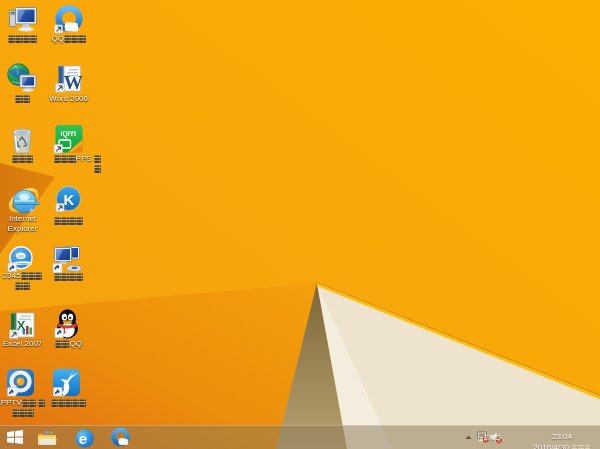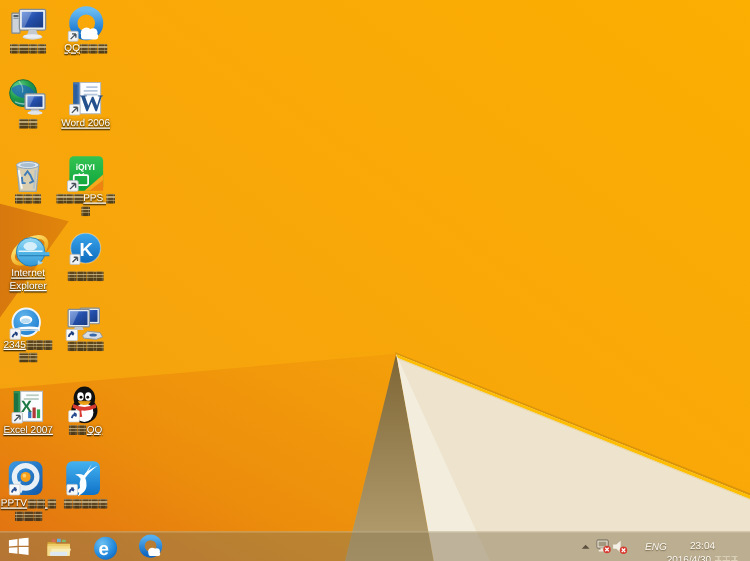--- a/index.html
+++ b/index.html
@@ -1,30 +1,30 @@
 <!DOCTYPE html>
 <html><head><meta charset="utf-8">
 <style>
 html,body{margin:0;padding:0;width:600px;height:449px;overflow:hidden;font-family:"Liberation Sans",sans-serif;}
 #stage{position:relative;width:600px;height:449px;overflow:hidden;}
 #bg{position:absolute;left:0;top:0;}
 .icon{position:absolute;}
 .icon svg,.tb svg{display:block;}
 .lbl{position:absolute;font-size:8px;line-height:10px;color:#fff;text-align:center;
- text-shadow:0 1px 1px rgba(45,32,5,.95),0 0 2px rgba(70,50,10,.85);white-space:nowrap;text-decoration:underline;}
+ text-shadow:0 1px 1px rgba(45,32,5,.95),0 0 2px rgba(70,50,10,.85);white-space:nowrap;}
 .hz{display:inline-block;width:7.2px;height:8px;margin:0;vertical-align:-1.5px;border-radius:1px;opacity:.88;
  background:linear-gradient(90deg,rgba(0,0,0,0) 0 0.5px,rgba(210,198,165,.35) 0.5px 1.2px,rgba(0,0,0,0) 1.2px 5.5px,rgba(195,185,155,.3) 5.5px 6.2px,rgba(0,0,0,0) 6.2px 100%),
  linear-gradient(#7d6e4c 0 1px,#46381f 1px 2.2px,#b3a685 2.2px 3.1px,#4a3d26 3.1px 4.8px,#8e8059 4.8px 5.8px,#3a2f1c 5.8px 8px);}
 .hw{display:inline-block;width:5.5px;height:6px;margin:0 .5px;vertical-align:-0.5px;opacity:.72;
  background:linear-gradient(90deg,rgba(255,255,255,.0) 0 2.5px,rgba(230,222,200,.9) 2.5px 3.5px,rgba(0,0,0,0) 3.5px 100%),
  linear-gradient(rgba(240,235,220,.95) 0 1px,rgba(0,0,0,0) 1px 3px,rgba(235,228,205,.9) 3px 4px,rgba(0,0,0,0) 4px 6px,rgba(238,230,210,.95) 6px 7px);}
 #taskbar{position:absolute;left:0;top:425px;width:600px;height:24px;
  background:rgba(138,122,86,.5);border-top:1px solid rgba(255,244,214,.30);}
 .tb{position:absolute;}
-#eng{position:absolute;left:516px;top:432.5px;font-size:8px;color:#fdfbf5;text-shadow:0 1px 1px rgba(60,45,15,.6);font-style:italic;}
+#eng{position:absolute;left:484px;top:432.5px;font-size:8px;color:#fdfbf5;text-shadow:0 1px 1px rgba(60,45,15,.6);font-style:italic;}
 #clock{position:absolute;right:6px;top:431px;width:64px;text-align:center;color:#fdfbf5;
  font-size:8px;line-height:11px;text-shadow:0 1px 1px rgba(60,45,15,.6);}
 </style></head>
 <body>
 <div id="stage">
 <svg id="bg" width="600" height="449">
  <defs>
   <linearGradient id="gbase" x1="0" y1="1" x2="1" y2="0">
    <stop offset="0" stop-color="#F3A011"></stop>
           <stop offset=".55" stop-color="#F9A808"></stop>
@@ -299,21 +299,21 @@
  <path d="M3.5 26 Q4 23.2 7 23 M7 23 L5 22.3 M7 23 L6.2 24.9" stroke="#2a4d90" stroke-width="1.5" fill="none"></path>
 </svg>
       </div>
 </div>
 <div id="labels">
 <div class="lbl" style="left:-6px;top:34px;width:57px;"><span class="hz"></span><span class="hz"></span><span class="hz"></span><span class="hz"></span></div>
 <div class="lbl" style="left:40px;top:34px;width:57px;">QQ<span class="hz"></span><span class="hz"></span><span class="hz"></span></div>
 <div class="lbl" style="left:-6px;top:94px;width:57px;"><span class="hz"></span><span class="hz"></span></div>
 <div class="lbl" style="left:40px;top:94px;width:57px;">Word 2006</div>
 <div class="lbl" style="left:-6px;top:154px;width:57px;"><span class="hz"></span><span class="hz"></span><span class="hz"></span></div>
-<div class="lbl" style="left:36px;top:154px;width:65px;"><span class="hz"></span><span class="hz"></span><span class="hz"></span>PPS <span class="hz"></span><br><span class="hz"></span></div>
+<div class="lbl" style="left:36px;top:154px;width:65px;text-align:right;"><span class="hz"></span><span class="hz"></span><span class="hz"></span>PPS <span class="hz"></span><br><span class="hz"></span></div>
 <div class="lbl" style="left:-6px;top:214px;width:57px;">Internet<br>Explorer</div>
 <div class="lbl" style="left:40px;top:216px;width:57px;"><span class="hz"></span><span class="hz"></span><span class="hz"></span><span class="hz"></span></div>
 <div class="lbl" style="left:-6px;top:271px;width:57px;">2345<span class="hz"></span><span class="hz"></span><span class="hz"></span><br><span class="hz"></span><span class="hz"></span></div>
 <div class="lbl" style="left:40px;top:272px;width:57px;"><span class="hz"></span><span class="hz"></span><span class="hz"></span><span class="hz"></span></div>
 <div class="lbl" style="left:-6px;top:339px;width:57px;">Excel 2007</div>
 <div class="lbl" style="left:40px;top:339px;width:57px;"><span class="hz"></span><span class="hz"></span>QQ</div>
 <div class="lbl" style="left:-7px;top:398px;width:60px;">PPTV<span class="hz"></span><span class="hz"></span> <span class="hz"></span><br><span class="hz"></span><span class="hz"></span><span class="hz"></span></div>
 <div class="lbl" style="left:40px;top:398px;width:57px;"><span class="hz"></span><span class="hz"></span><span class="hz"></span><span class="hz"></span><span class="hz"></span></div>
 </div>
 <div id="taskbar"></div>

